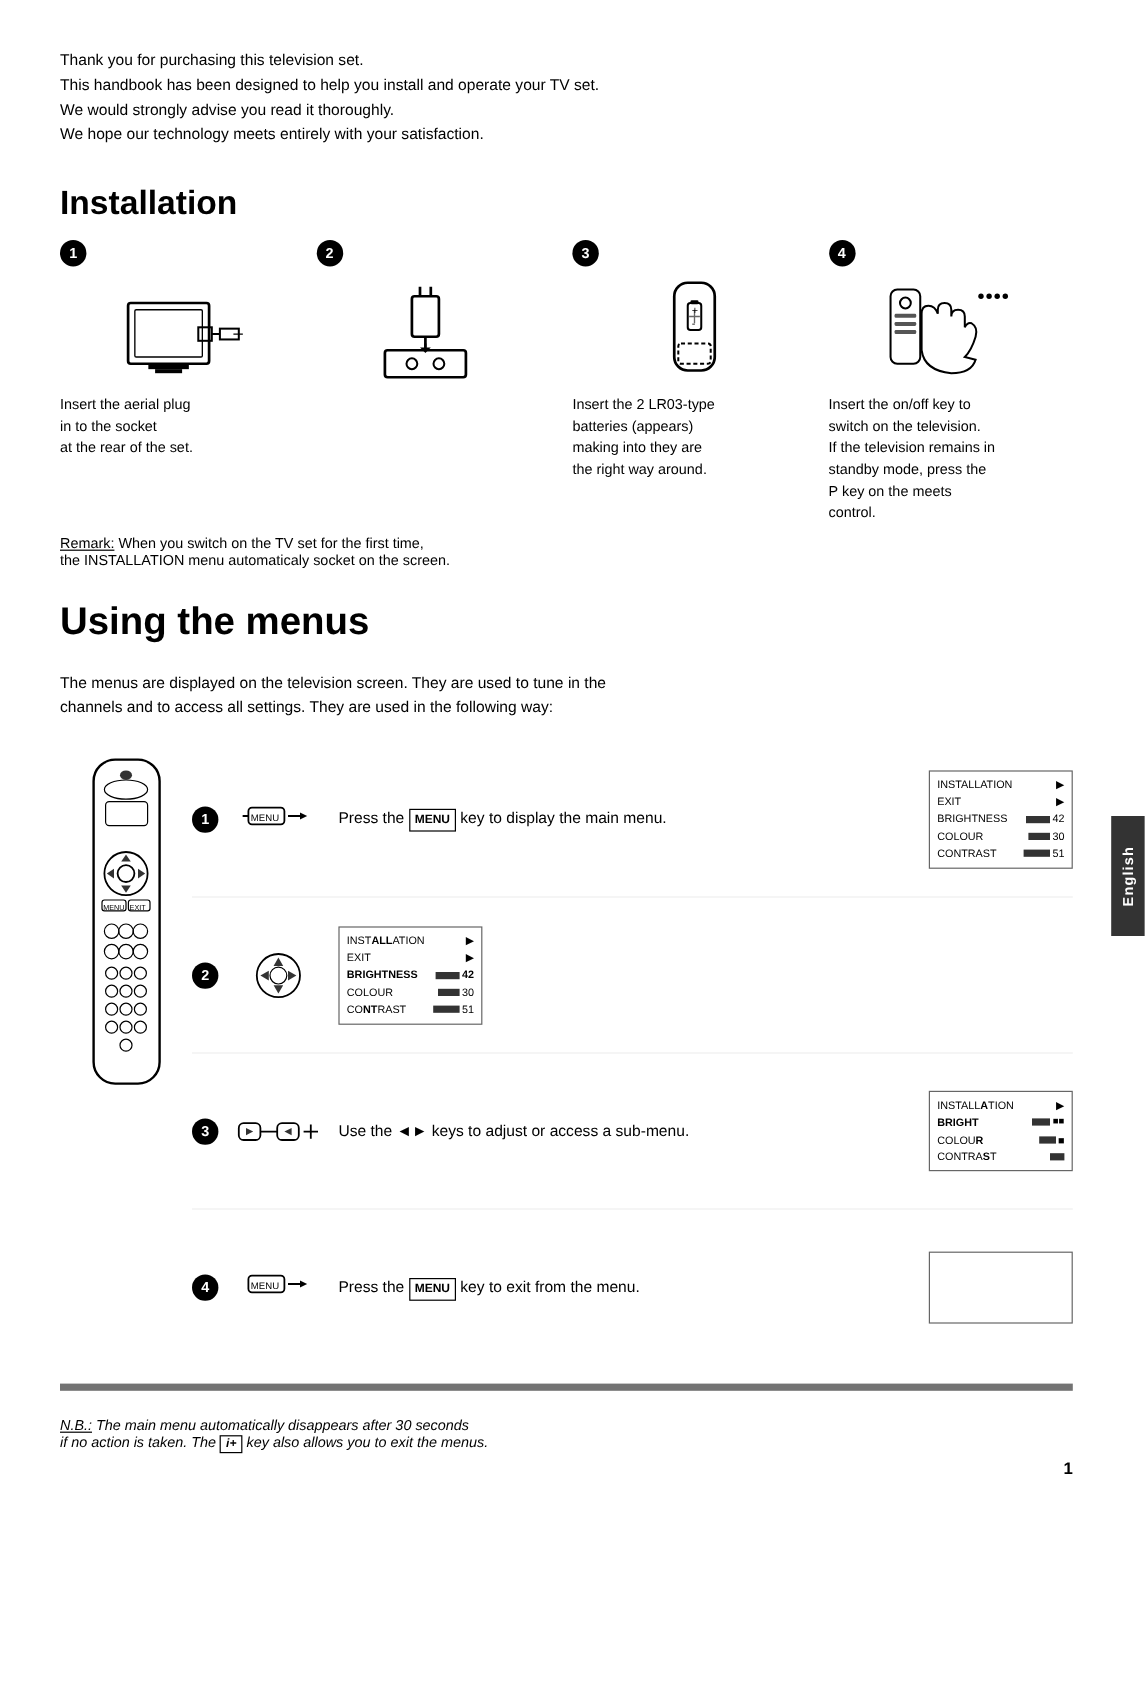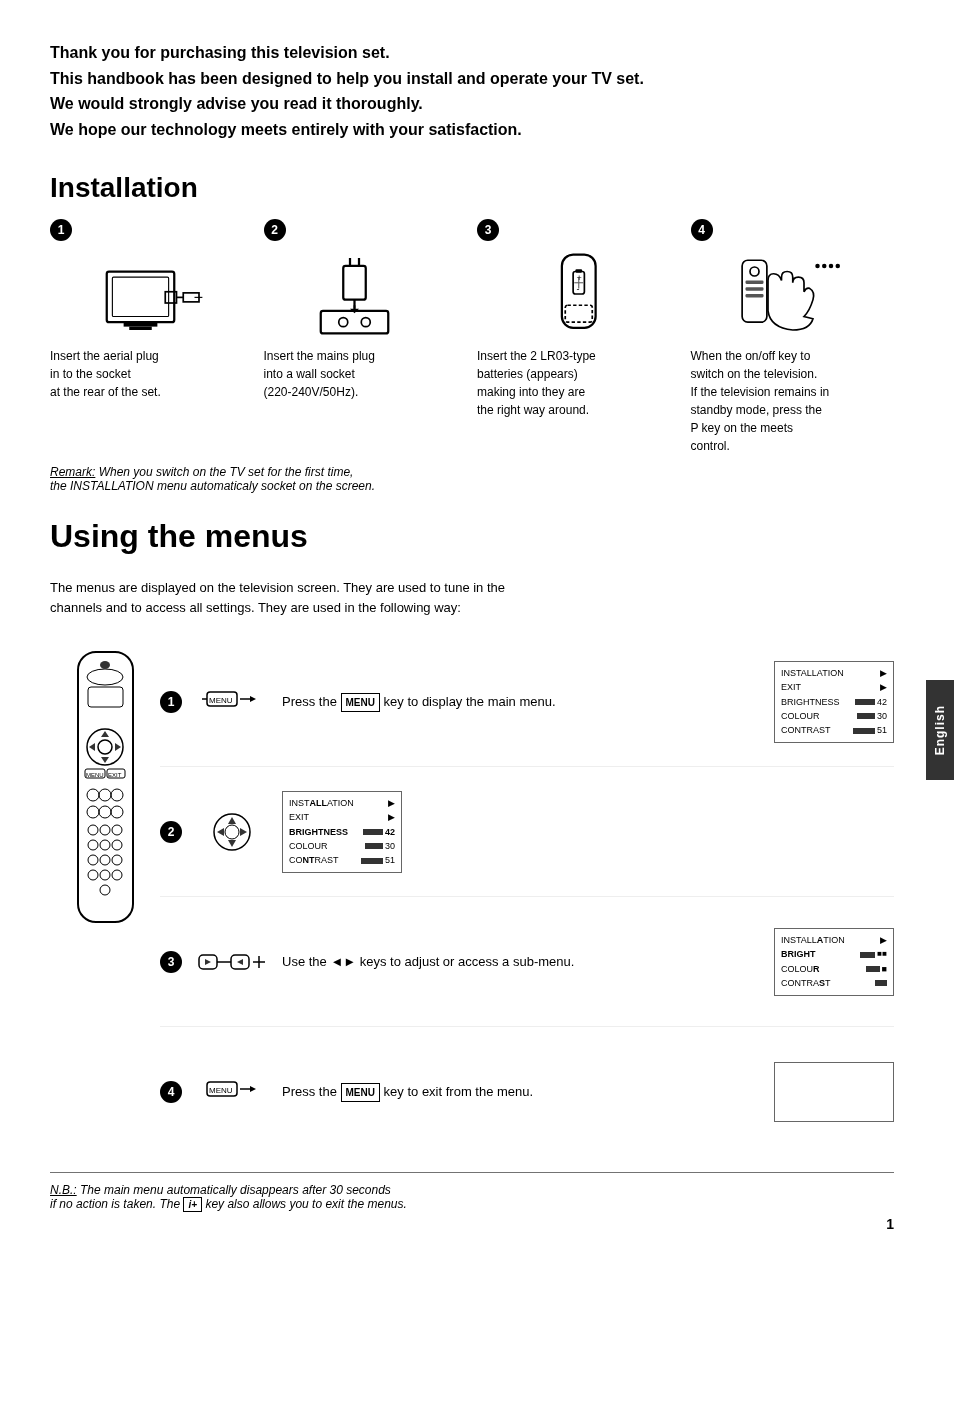--- a/index.html
+++ b/index.html
@@ -37,23 +37,22 @@
       letter-spacing: 1px;
     }
 
     
     h1.intro-title {
       font-size: 30px;
       font-weight: bold;
       margin-bottom: 10px;
     }
     .intro-text p {
-      font-size: 16px;
+      font-size: 13px;
       line-height: 1.6;
-      font-weight: bold;
     }
 
     
     h2.section-title {
       font-size: 28px;
       font-weight: bold;
       margin-top: 30px;
       margin-bottom: 15px;
     }
     .installation-steps {
@@ -94,21 +93,20 @@
     }
 
     
     .step-svg {
       width: 100%;
       height: 90px;
     }
 
     .remark {
       font-size: 12px;
-      font-style: italic;
       margin-top: 10px;
       margin-bottom: 5px;
     }
     .remark-underline {
       text-decoration: underline;
     }
 
     
     h2.menus-title {
       font-size: 32px;
@@ -209,22 +207,22 @@
       border: 1px solid #000;
       padding: 1px 4px;
       font-size: 10px;
       font-weight: bold;
     }
 
     .nb-text {
       font-size: 12px;
       font-style: italic;
       margin-top: 15px;
-      border-top: 1px solid #737373;
-      padding-top: 10px;
+      border-top: 6px solid #737373;
+      padding-top: 22px;
     }
     .nb-underline {
       text-decoration: underline;
     }
 
     .page-number {
       position: absolute;
       bottom: 20px;
       right: 60px;
       font-size: 14px;
@@ -288,25 +286,20 @@
           <line x1="40" y1="45" x2="40" y2="55" stroke="#000" stroke-width="2"></line>
 
           <rect x="10" y="55" width="60" height="20" rx="2" fill="none" stroke="#000" stroke-width="2"></rect>
           <circle cx="30" cy="65" r="4" fill="none" stroke="#000" stroke-width="1.5"></circle>
           <circle cx="50" cy="65" r="4" fill="none" stroke="#000" stroke-width="1.5"></circle>
 
           <line x1="40" y1="50" x2="40" y2="53" stroke="#000" stroke-width="1.5"></line>
           <polygon points="36,53 44,53 40,57" fill="#000"></polygon>
         </svg>
       </div>
-      <div class="step-text">
-        <span>Insert the mains plug</span><br>
-        <span>into a wall socket</span><br>
-        <span>(220-240V/50Hz).</span>
-      </div>
     </div>
 
     <div class="install-step">
       <div class="step-number">3</div>
       <div class="step-image">
         <svg class="step-svg" viewBox="0 0 100 80">
 
           <rect x="35" y="5" width="30" height="65" rx="10" fill="none" stroke="#000" stroke-width="2"></rect>
 
           <rect x="38" y="50" width="24" height="15" rx="2" fill="none" stroke="#000" stroke-width="1.5" stroke-dasharray="3,2"></rect>
@@ -341,21 +334,21 @@
           <rect x="8" y="34" width="16" height="3" rx="1" fill="#555"></rect>
           <rect x="8" y="40" width="16" height="3" rx="1" fill="#555"></rect>
 
           <circle cx="72" cy="15" r="2" fill="#000"></circle>
           <circle cx="78" cy="15" r="2" fill="#000"></circle>
           <circle cx="84" cy="15" r="2" fill="#000"></circle>
           <circle cx="90" cy="15" r="2" fill="#000"></circle>
         </svg>
       </div>
       <div class="step-text">
-        <span>When the on/off key to</span><br>
+        <span>Insert the on/off key to</span><br>
         <span>switch on the television.</span><br>
         <span>If the television remains in</span><br>
         <span>standby mode, press the</span><br>
         <span>P key on the meets</span><br>
         <span>control.</span>
       </div>
     </div>
 
   </div>
 

